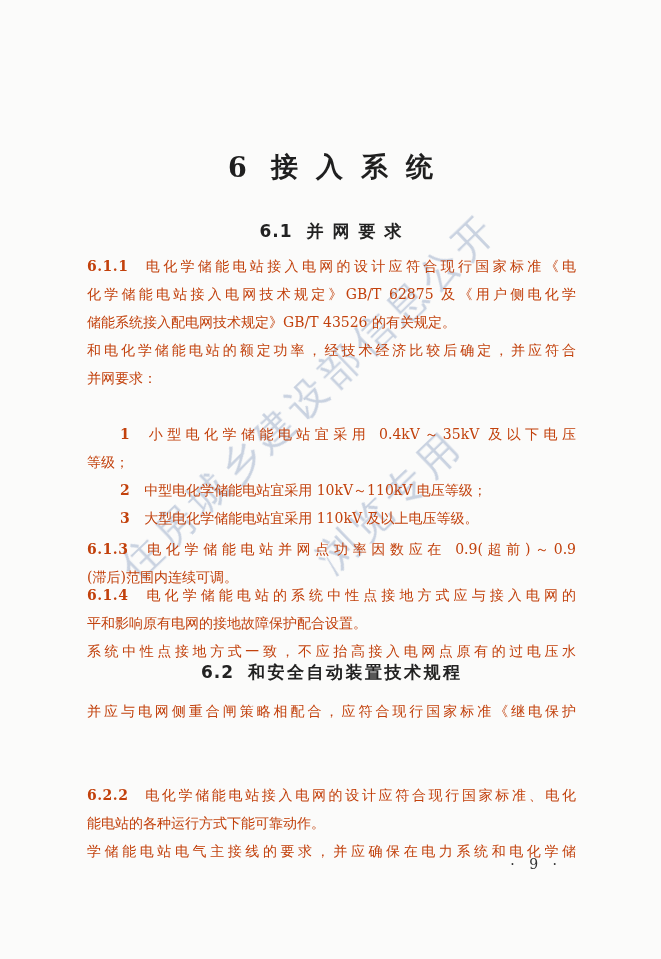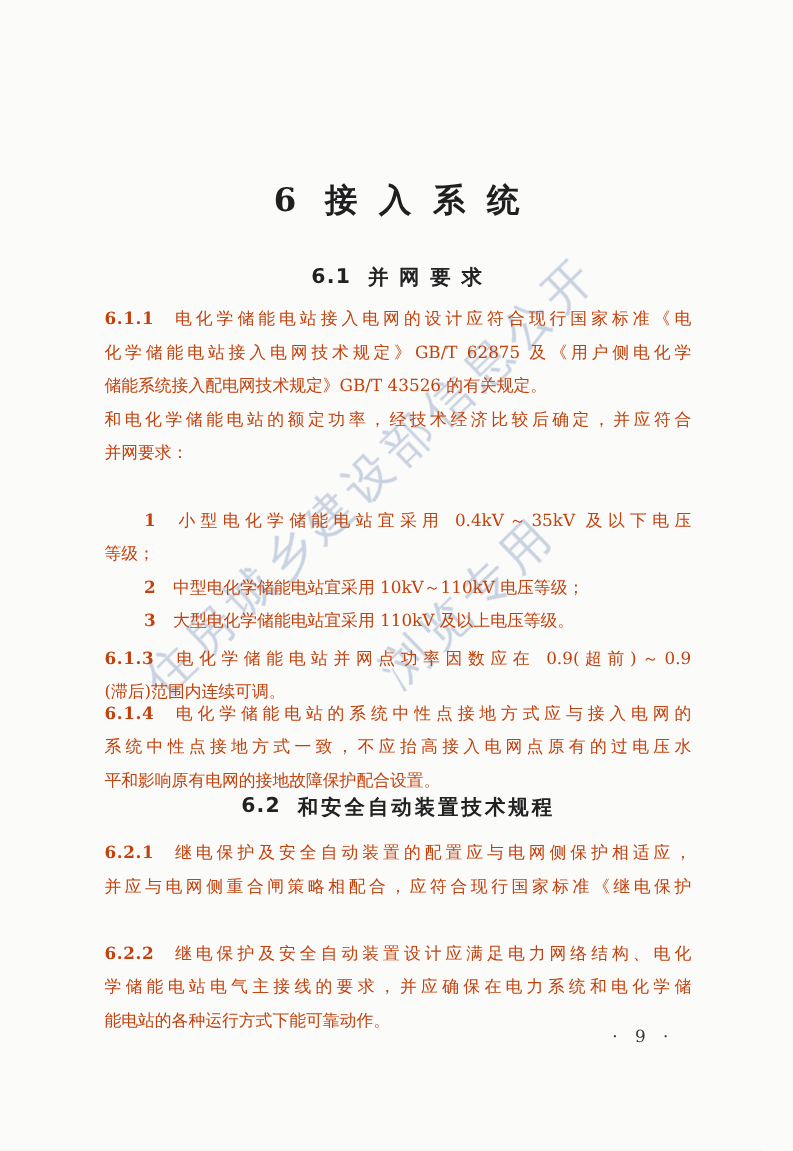--- a/index.html
+++ b/index.html
@@ -115,35 +115,34 @@
     <div class="ln"><span class="li-ind"></span><span class="num">3</span><span class="gap"></span><span>大型电化学储能电站宜采用 110kV 及以上电压等级。</span></div>
   </div>
 
   <div class="para p613">
     <div class="ln j"><span class="num">6.1.3</span><span class="gap"></span><span>电化学储能电站并网点功率因数应在 0.9(超前)～0.9</span></div>
     <div class="ln">(滞后)范围内连续可调。</div>
   </div>
 
   <div class="para p614">
     <div class="ln j"><span class="num">6.1.4</span><span class="gap"></span><span>电化学储能电站的系统中性点接地方式应与接入电网的</span></div>
+    <div class="ln">平和影响原有电网的接地故障保护配合设置。</div>
     <div class="ln j">系统中性点接地方式一致，不应抬高接入电网点原有的过电压水</div>
-    <div class="ln">平和影响原有电网的接地故障保护配合设置。</div>
   </div>
 
   <div class="sechdr s62">
     <span class="sec-num">6.2</span>
     <span class="sec-title">和安全自动装置技术规程</span>
   </div>
 
   <div class="para p621">
-    <div class="ln j"><span class="num">6.2.1</span><span class="gap"></span><span>继电保护及安全自动装置的配置应与电网侧保护相适应，</span></div>
     <div class="ln j">并应与电网侧重合闸策略相配合，应符合现行国家标准《继电保护</div>
   </div>
 
   <div class="para p622">
-    <div class="ln j"><span class="num">6.2.2</span><span class="gap"></span><span>继电保护及安全自动装置设计应满足电力网络结构、电化</span></div>
+    <div class="ln j"><span class="num">6.2.2</span><span class="gap"></span><span>电化学储能电站接入电网的设计应符合现行国家标准、电化</span></div>
+    <div class="ln">能电站的各种运行方式下能可靠动作。</div>
     <div class="ln j">学储能电站电气主接线的要求，并应确保在电力系统和电化学储</div>
-    <div class="ln">能电站的各种运行方式下能可靠动作。</div>
   </div>
 
   <div class="footer">· 9 ·</div>
 
 </div>
 
 </body></html>

